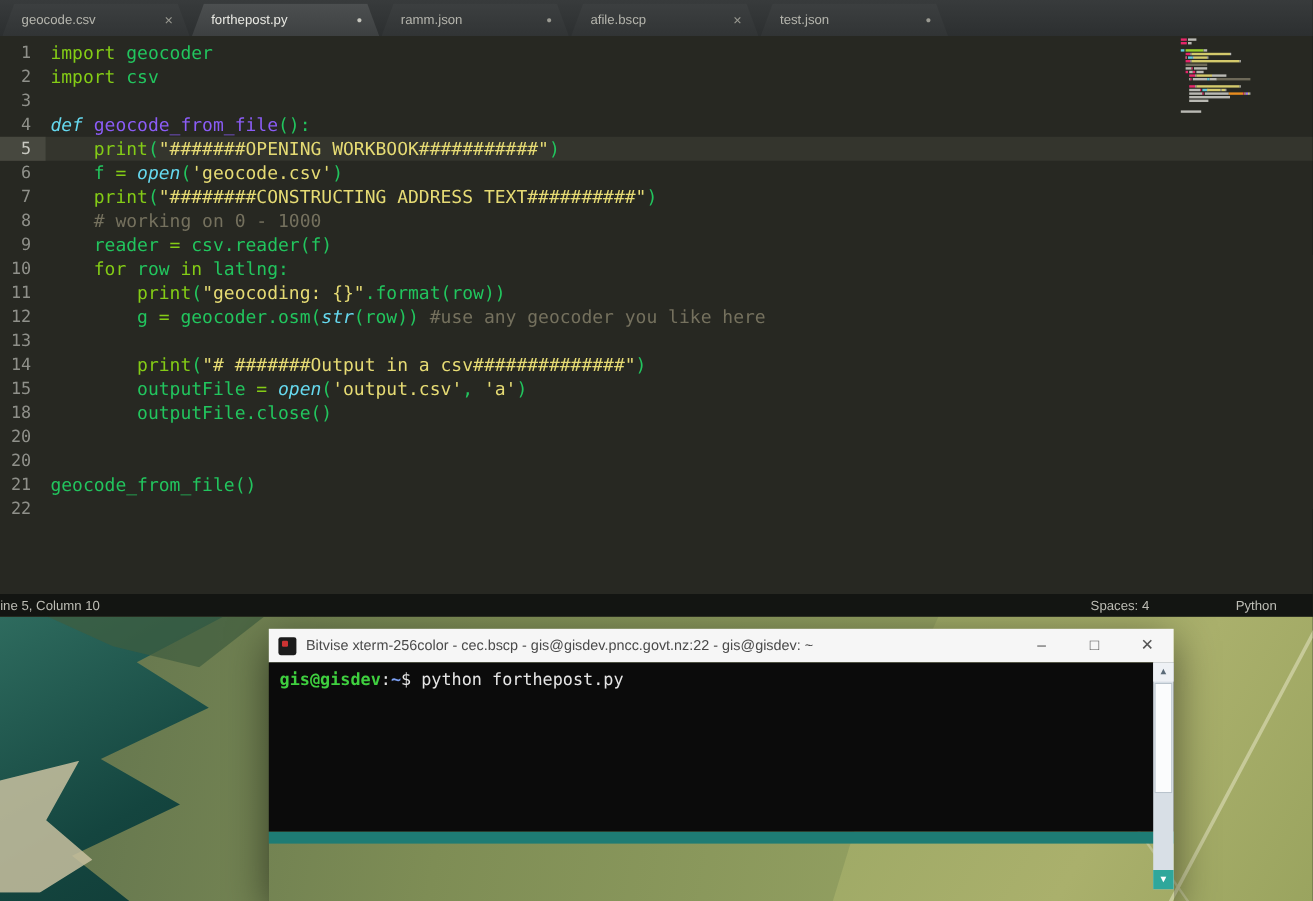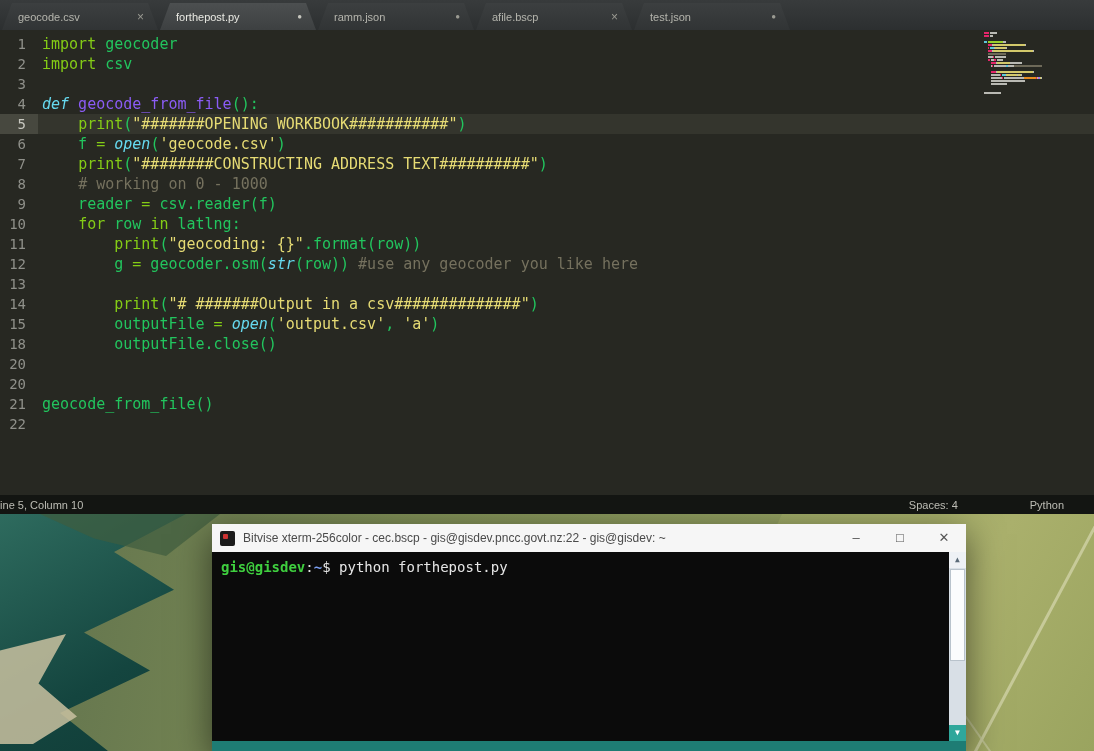--- a/index.html
+++ b/index.html
@@ -53,29 +53,29 @@
             clip-path:polygon(0 15%,60% 0,35% 45%,70% 75%,30% 100%,0 100%)}
   .map-headland{position:absolute;left:40px;top:0;width:180px;height:70px;background:#3f5d3f;opacity:.7;
                 clip-path:polygon(0 0,100% 0,70% 60%,30% 35%)}
   .map-field{position:absolute;right:0;top:0;width:400px;height:237px;
              background:linear-gradient(120deg,#9aa764,#aab06c 60%,#9aa45f);
              clip-path:polygon(22% 0,100% 0,100% 100%,0 100%,10% 45%)}
   .map-road-1{position:absolute;right:60px;top:-20px;width:3px;height:300px;background:#cfd2a6;transform:rotate(28deg);opacity:.8}
   .map-road-2{position:absolute;right:150px;top:40px;width:2px;height:260px;background:#c4c89d;transform:rotate(-35deg);opacity:.7}
 
   
-  .terminal{position:absolute;left:212px;top:10px;width:754px;height:227px;box-shadow:0 10px 34px rgba(0,0,0,.55)}
+  .terminal{position:absolute;left:224px;top:10px;width:754px;height:227px;box-shadow:0 10px 34px rgba(0,0,0,.55)}
   .term-titlebar{height:28px;background:#f6f6f6;display:flex;align-items:center;padding-left:8px;
                  font-size:12px;color:#4a4a4a}
   .term-icon{width:15px;height:15px;background:#1b1b1b;border-radius:2px;margin-right:8px;position:relative;flex:0 0 15px}
   .term-icon::after{content:"";position:absolute;left:3px;top:3px;width:5px;height:5px;background:#c33;border-radius:1px}
   .term-title{white-space:nowrap;overflow:hidden}
   .term-controls{margin-left:auto;display:flex;height:28px}
   .term-btn{width:44px;text-align:center;line-height:28px;color:#555;font-size:13px}
-  .term-body{position:relative;height:189px;background:#0b0b0b;padding:7px 26px 0 9px;
+  .term-body{position:relative;height:141px;background:#0b0b0b;padding:7px 26px 0 9px;
              font-family:"DejaVu Sans Mono",monospace;font-size:14px}
   .prompt-line{white-space:pre}
   .p-user{color:#3fcf3f;font-weight:bold}
   .p-path{color:#7b9ff2;font-weight:bold}
   .p-pl{color:#e6e6e6}
   .p-cmd{color:#e6e6e6}
   .term-scroll{position:absolute;right:0;top:0;width:17px;height:189px;background:#d8dfe6}
   .scroll-up,.scroll-down{position:absolute;left:0;width:17px;height:16px;background:#eef1f5;
                           color:#5a6a78;font-size:8px;text-align:center;line-height:16px}
   .scroll-up{top:0}

